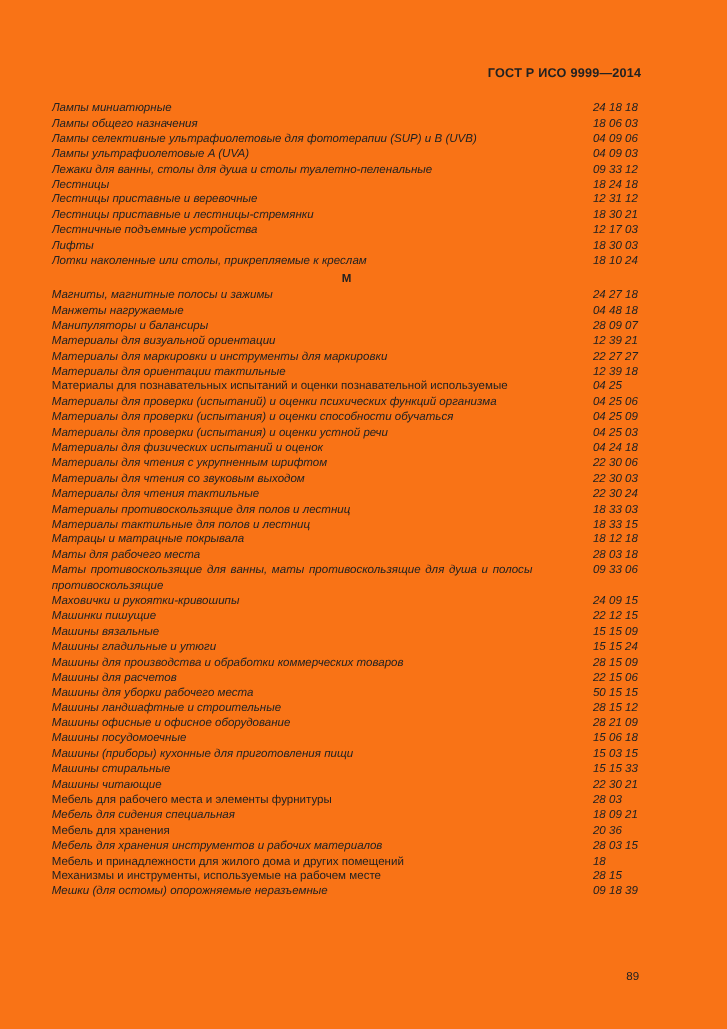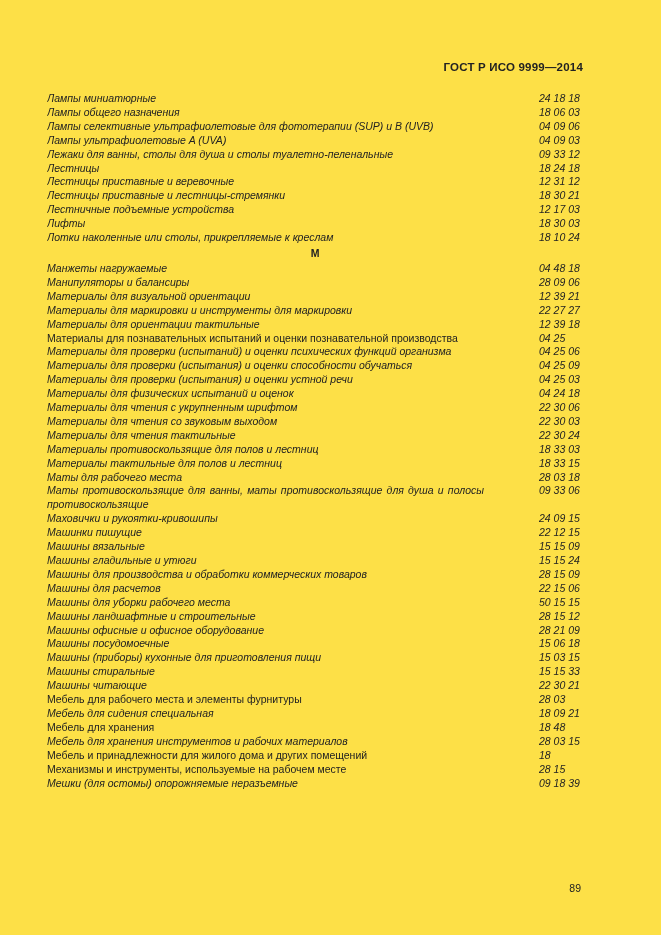--- a/index.html
+++ b/index.html
@@ -1,20 +1,20 @@
 <!DOCTYPE html>
 <html><head>
 <meta charset="utf-8">
 <style>
   html,body { margin:0; padding:0; background:#e8e8e8; }
   .page {
     position:relative;
     width:661px; height:935px;
     margin:0 auto;
-    background:#fde047;
+    background:#f97316;
     font-family:"Liberation Sans","DejaVu Sans",sans-serif;
     color:#222222;
     overflow:hidden;
   }
   .doc-header {
     position:absolute;
     top:61px; right:78px;
     font-size:11.5px;
     font-weight:bold;
     letter-spacing:0.2px;
@@ -110,41 +110,45 @@
       <div class="row italic">
         <div class="label">Лифты</div>
         <div class="code">18 30 03</div>
       </div>
       <div class="row italic">
         <div class="label">Лотки наколенные или столы, прикрепляемые к креслам</div>
         <div class="code">18 10 24</div>
       </div>
       <div class="section-row">М</div>
       <div class="row italic">
+        <div class="label">Магниты, магнитные полосы и зажимы</div>
+        <div class="code">24 27 18</div>
+      </div>
+      <div class="row italic">
         <div class="label">Манжеты нагружаемые</div>
         <div class="code">04 48 18</div>
       </div>
       <div class="row italic">
         <div class="label">Манипуляторы и балансиры</div>
-        <div class="code">28 09 06</div>
+        <div class="code">28 09 07</div>
       </div>
       <div class="row italic">
         <div class="label">Материалы для визуальной ориентации</div>
         <div class="code">12 39 21</div>
       </div>
       <div class="row italic">
         <div class="label">Материалы для маркировки и инструменты для маркировки</div>
         <div class="code">22 27 27</div>
       </div>
       <div class="row italic">
         <div class="label">Материалы для ориентации тактильные</div>
         <div class="code">12 39 18</div>
       </div>
       <div class="row">
-        <div class="label">Материалы для познавательных испытаний и оценки познавательной производства</div>
+        <div class="label">Материалы для познавательных испытаний и оценки познавательной используемые</div>
         <div class="code">04 25</div>
       </div>
       <div class="row italic">
         <div class="label">Материалы для проверки (испытаний) и оценки психических функций организма</div>
         <div class="code">04 25 06</div>
       </div>
       <div class="row italic">
         <div class="label">Материалы для проверки (испытания) и оценки способности обучаться</div>
         <div class="code">04 25 09</div>
       </div>
@@ -168,20 +172,24 @@
         <div class="label">Материалы для чтения тактильные</div>
         <div class="code">22 30 24</div>
       </div>
       <div class="row italic">
         <div class="label">Материалы противоскользящие для полов и лестниц</div>
         <div class="code">18 33 03</div>
       </div>
       <div class="row italic">
         <div class="label">Материалы тактильные для полов и лестниц</div>
         <div class="code">18 33 15</div>
+      </div>
+      <div class="row italic">
+        <div class="label">Матрацы и матрацные покрывала</div>
+        <div class="code">18 12 18</div>
       </div>
       <div class="row italic">
         <div class="label">Маты для рабочего места</div>
         <div class="code">28 03 18</div>
       </div>
       <div class="row italic justify">
         <div class="label">Маты противоскользящие для ванны, маты противоскользящие для душа и полосы противоскользящие</div>
         <div class="code">09 33 06</div>
       </div>
       <div class="row italic">
@@ -239,21 +247,21 @@
       <div class="row">
         <div class="label">Мебель для рабочего места и элементы фурнитуры</div>
         <div class="code">28 03</div>
       </div>
       <div class="row italic">
         <div class="label">Мебель для сидения специальная</div>
         <div class="code">18 09 21</div>
       </div>
       <div class="row">
         <div class="label">Мебель для хранения</div>
-        <div class="code">18 48</div>
+        <div class="code">20 36</div>
       </div>
       <div class="row italic">
         <div class="label">Мебель для хранения инструментов и рабочих материалов</div>
         <div class="code">28 03 15</div>
       </div>
       <div class="row">
         <div class="label">Мебель и принадлежности для жилого дома и других помещений</div>
         <div class="code">18</div>
       </div>
       <div class="row">

